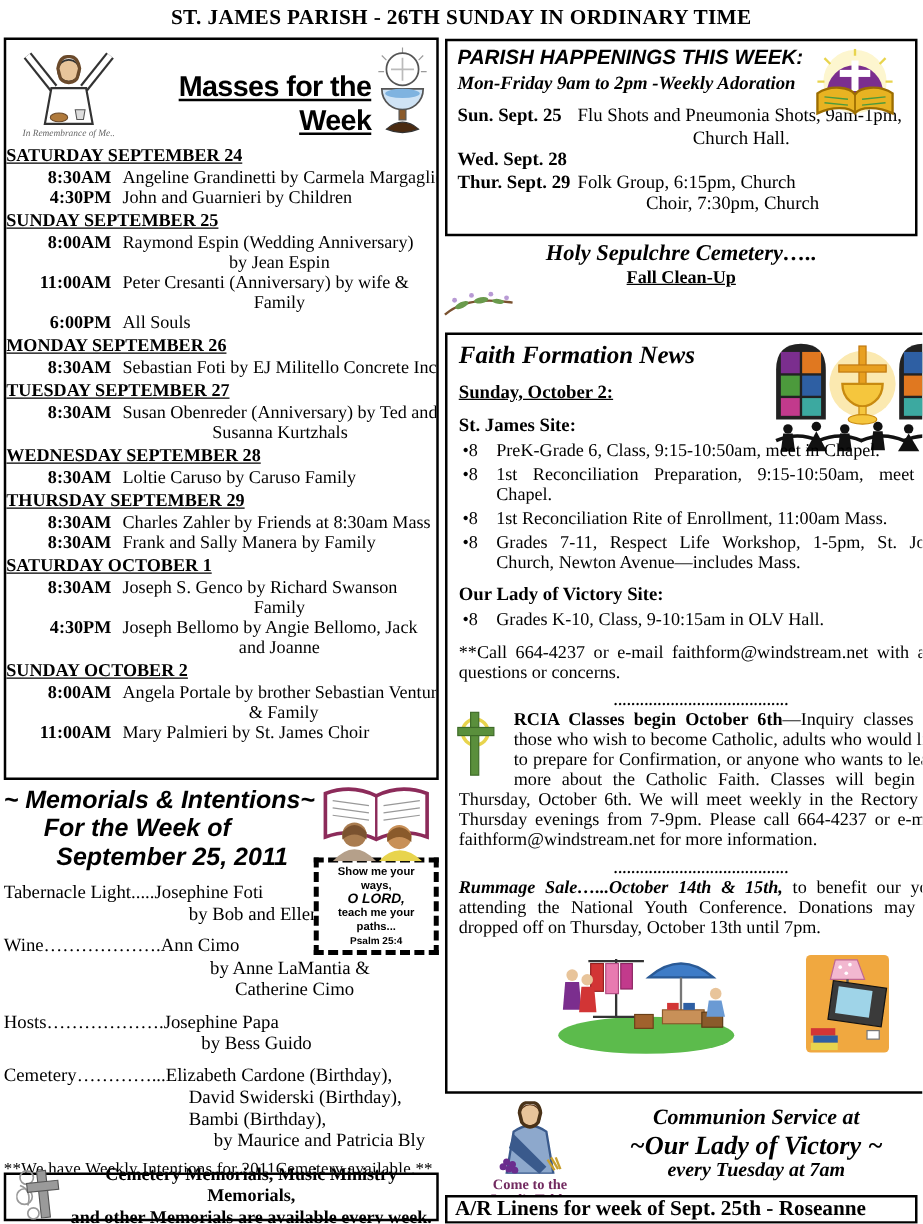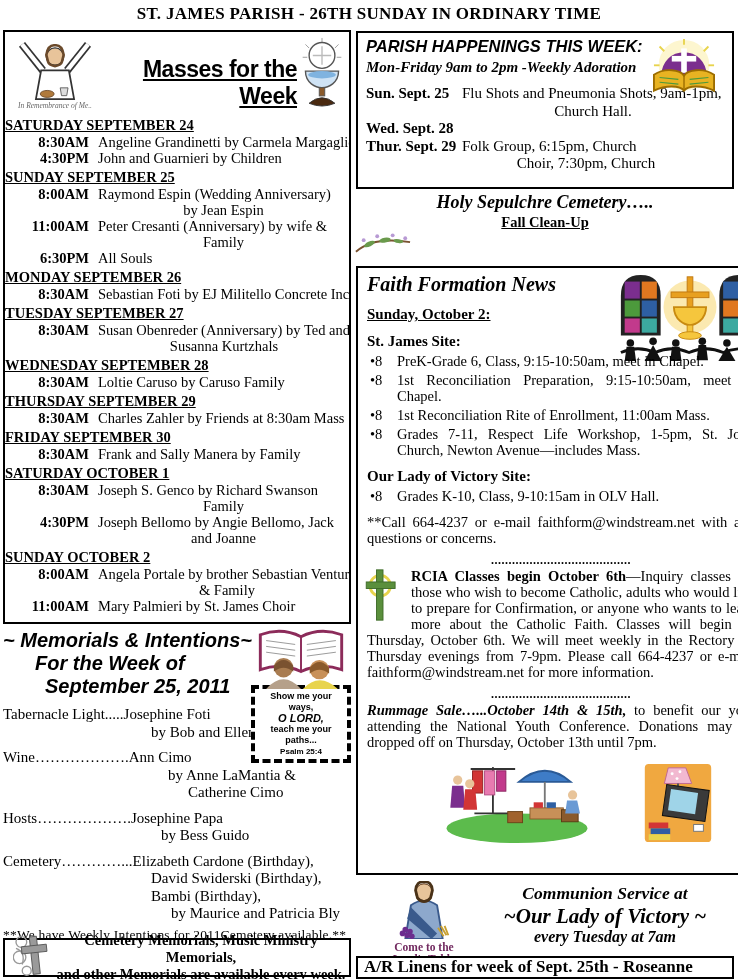--- a/index.html
+++ b/index.html
@@ -154,21 +154,21 @@
       <div class="day-h">SUNDAY SEPTEMBER 25</div>
       <div class="mrow">
           <span class="t">8:00AM</span>
           <span class="d"><span class="l1">Raymond Espin (Wedding Anniversary)</span><div class="l2">by Jean Espin</div></span>
         </div>
       <div class="mrow">
           <span class="t">11:00AM</span>
           <span class="d"><span class="l1">Peter Cresanti (Anniversary) by wife &amp;</span><div class="l2">Family</div></span>
         </div>
       <div class="mrow">
-          <span class="t">6:30PM</span>
+          <span class="t">6:00PM</span>
           <span class="d"><span class="l1">All Souls</span></span>
         </div>
 
       <div class="day-h">MONDAY SEPTEMBER 26</div>
       <div class="mrow">
           <span class="t">8:30AM</span>
           <span class="d"><span class="l1">Sebastian Foti by EJ Militello Concrete Inc.</span></span>
         </div>
 
       <div class="day-h">TUESDAY SEPTEMBER 27</div>
@@ -182,21 +182,20 @@
           <span class="t">8:30AM</span>
           <span class="d"><span class="l1">Loltie Caruso by Caruso Family</span></span>
         </div>
 
       <div class="day-h">THURSDAY  SEPTEMBER 29</div>
       <div class="mrow">
           <span class="t">8:30AM</span>
           <span class="d"><span class="l1">Charles Zahler by Friends at 8:30am Mass</span></span>
         </div>
 
-      <div class="day-h">FRIDAY  SEPTEMBER 30</div>
       <div class="mrow">
           <span class="t">8:30AM</span>
           <span class="d"><span class="l1">Frank and Sally Manera by Family</span></span>
         </div>
 
       <div class="day-h">SATURDAY OCTOBER 1</div>
       <div class="mrow">
           <span class="t">8:30AM</span>
           <span class="d"><span class="l1">Joseph S. Genco by Richard Swanson</span><div class="l2">Family</div></span>
         </div>

